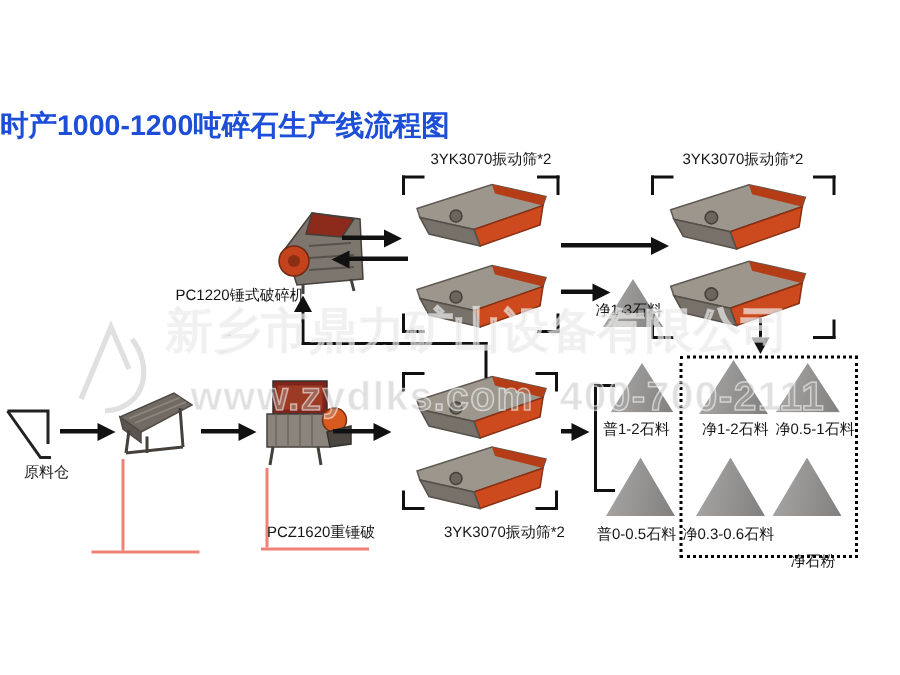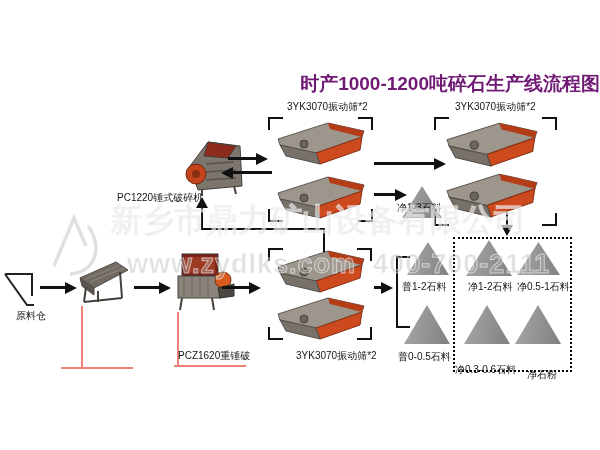--- a/index.html
+++ b/index.html
@@ -1,19 +1,19 @@
 <!DOCTYPE html>
 <html><head>
 <meta charset="utf-8">
 <style>
   html,body{margin:0;padding:0;background:#fff;}
   .stage{position:relative;width:600px;height:450px;background:#ffffff;overflow:hidden;
          font-family:"Liberation Sans","DejaVu Sans",sans-serif;}
-  .title{position:absolute;top:71px;left:0;width:100%;text-align:right;
-         font-size:19px;font-weight:bold;color:#701a75;}
+  .title{position:absolute;top:71px;left:0;width:100%;text-align:left;
+         font-size:19px;font-weight:bold;color:#1d4ed8;}
   .lbl{position:absolute;font-size:10px;line-height:1.15;color:#151515;white-space:nowrap;}
   
   .hline{position:absolute;height:2px;background:#111;}
   .vline{position:absolute;width:2px;background:#111;}
   .arr-r{height:3px;}
   .arr-r::after{content:"";position:absolute;right:-11px;top:50%;transform:translateY(-50%);
      border-left:12px solid #111;border-top:6px solid transparent;border-bottom:6px solid transparent;}
   .arr-l{height:3px;}
   .arr-l::before{content:"";position:absolute;left:-11px;top:50%;transform:translateY(-50%);
      border-right:12px solid #111;border-top:6px solid transparent;border-bottom:6px solid transparent;}
@@ -178,17 +178,17 @@
   <div class="cone" style="left:407px;top:242px;width:42px;height:33px"></div>
   <div class="lbl" style="left:402px;top:281px">普1-2石料</div>
   <div class="cone" style="left:466px;top:240px;width:46px;height:36px"></div>
   <div class="lbl" style="left:468px;top:281px">净1-2石料</div>
   <div class="cone" style="left:517px;top:242px;width:43px;height:33px"></div>
   <div class="lbl" style="left:517px;top:281px">净0.5-1石料</div>
 
   <div class="cone" style="left:404px;top:305px;width:46px;height:39px"></div>
   <div class="lbl" style="left:398px;top:351px">普0-0.5石料</div>
   <div class="cone" style="left:464px;top:305px;width:46px;height:39px"></div>
-  <div class="lbl" style="left:455px;top:364px">净0.3-0.6石料</div>
+  <div class="lbl" style="left:455px;top:351px">净0.3-0.6石料</div>
   <div class="cone" style="left:515px;top:305px;width:46px;height:39px"></div>
   <div class="lbl" style="left:527px;top:369px">净石粉</div>
 
 </div>
 
 </body></html>

